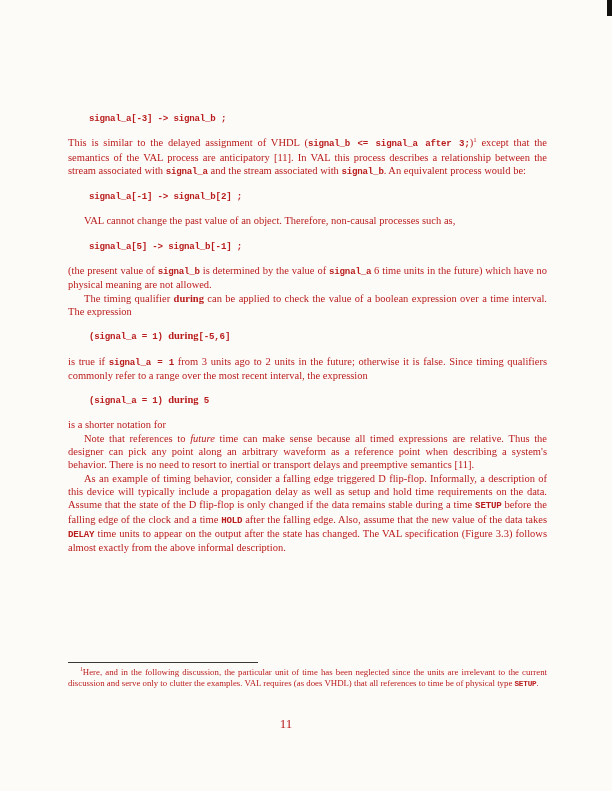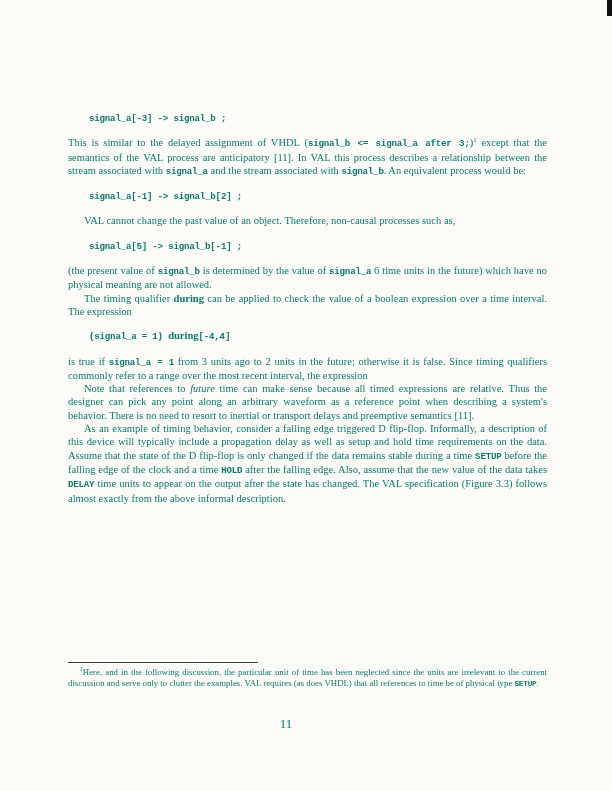--- a/index.html
+++ b/index.html
@@ -6,21 +6,21 @@
     margin: 0;
     padding: 0;
     background: #e8e6e1;
   }
   .sheet {
     position: relative;
     width: 612px;
     height: 791px;
     background: #fcfbf8;
     font-family: "Liberation Serif", serif;
-    color: #0f766e;
+    color: #b91c1c;
     overflow: hidden;
   }
   .content {
     position: absolute;
     left: 68px;
     top: 111px;
     width: 479px;
     font-size: 10.5px;
     line-height: 13.3px;
   }
@@ -93,22 +93,24 @@
   <div class="scan-artifact"></div>
 
   <div class="content">
       <div class="code-block"><span class="code">signal_a[-3] -&gt; signal_b ;</span></div>
       <div class="para"><span class="rn">This is similar to the delayed assignment of VHDL (</span><span class="code">signal_b &lt;= signal_a after 3;</span><span class="rn">)</span><span class="sup">1</span><span class="rn"> except that the semantics of the VAL process are anticipatory [11]. In VAL this process describes a relationship between the stream associated with </span><span class="code">signal_a</span><span class="rn"> and the stream associated with </span><span class="code">signal_b</span><span class="rn">. An equivalent process would be:</span></div>
       <div class="code-block"><span class="code">signal_a[-1] -&gt; signal_b[2] ;</span></div>
       <div class="para indent"><span class="rn">VAL cannot change the past value of an object. Therefore, non-causal processes such as,</span></div>
       <div class="code-block"><span class="code">signal_a[5] -&gt; signal_b[-1] ;</span></div>
       <div class="para"><span class="rn">(the present value of </span><span class="code">signal_b</span><span class="rn"> is determined by the value of </span><span class="code">signal_a</span><span class="rn"> 6 time units in the future) which have no physical meaning are not allowed.</span></div>
       <div class="para indent"><span class="rn">The timing qualifier </span><span class="bold">during</span><span class="rn"> can be applied to check the value of a boolean expression over a time interval. The expression</span></div>
-      <div class="code-block"><span class="code">(signal_a = 1) </span><span class="bold">during</span><span class="code">[-4,4]</span></div>
+      <div class="code-block"><span class="code">(signal_a = 1) </span><span class="bold">during</span><span class="code">[-5,6]</span></div>
       <div class="para"><span class="rn">is true if </span><span class="code">signal_a = 1</span><span class="rn"> from 3 units ago to 2 units in the future; otherwise it is false. Since timing qualifiers commonly refer to a range over the most recent interval, the expression</span></div>
+      <div class="code-block"><span class="code">(signal_a = 1) </span><span class="bold">during</span><span class="code"> 5</span></div>
+      <div class="para"><span class="rn">is a shorter notation for</span></div>
       <div class="para indent"><span class="rn">Note that references to </span><span class="ital">future</span><span class="rn"> time can make sense because all timed expressions are relative. Thus the designer can pick any point along an arbitrary waveform as a reference point when describing a system's behavior. There is no need to resort to inertial or transport delays and preemptive semantics [11].</span></div>
       <div class="para indent"><span class="rn">As an example of timing behavior, consider a falling edge triggered D flip-flop. Informally, a description of this device will typically include a propagation delay as well as setup and hold time requirements on the data. Assume that the state of the D flip-flop is only changed if the data remains stable during a time </span><span class="code">SETUP</span><span class="rn"> before the falling edge of the clock and a time </span><span class="code">HOLD</span><span class="rn"> after the falling edge. Also, assume that the new value of the data takes </span><span class="code">DELAY</span><span class="rn"> time units to appear on the output after the state has changed. The VAL specification (Figure 3.3) follows almost exactly from the above informal description.</span></div>
     </div>
 
   <div class="footnote-block">
     <div class="fn-rule"></div>
     <div class="fn-text"><span class="sup">1</span><span class="rn">Here, and in the following discussion, the particular unit of time has been neglected since the units are irrelevant to the current discussion and serve only to clutter the examples. VAL requires (as does VHDL) that all references to time be of physical type </span><span class="code">SETUP</span><span class="rn">.</span></div>
   </div>
 
   <div class="page-number">11</div>

